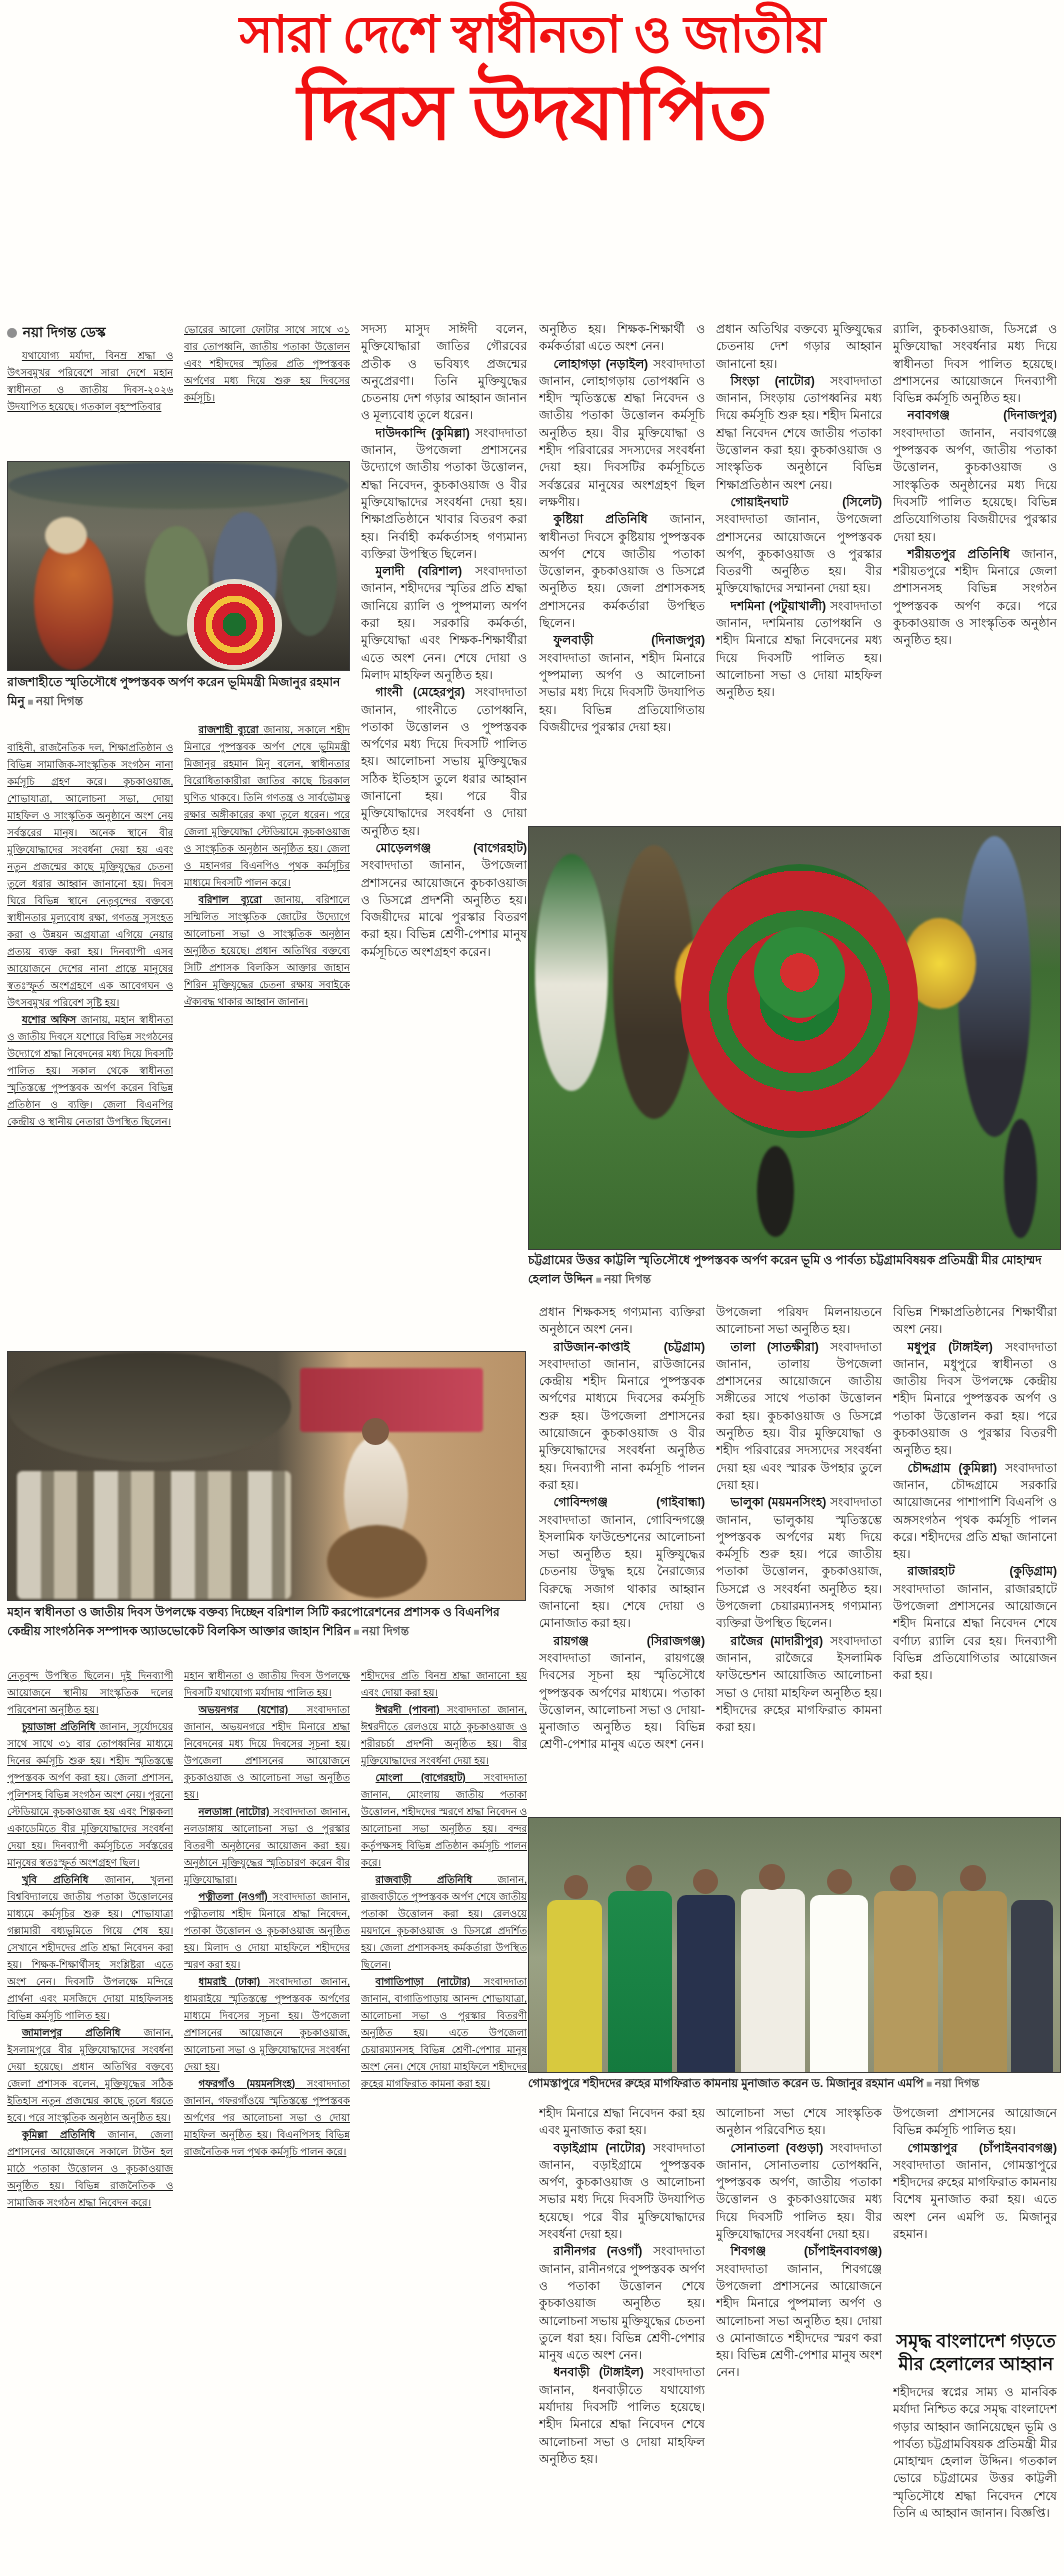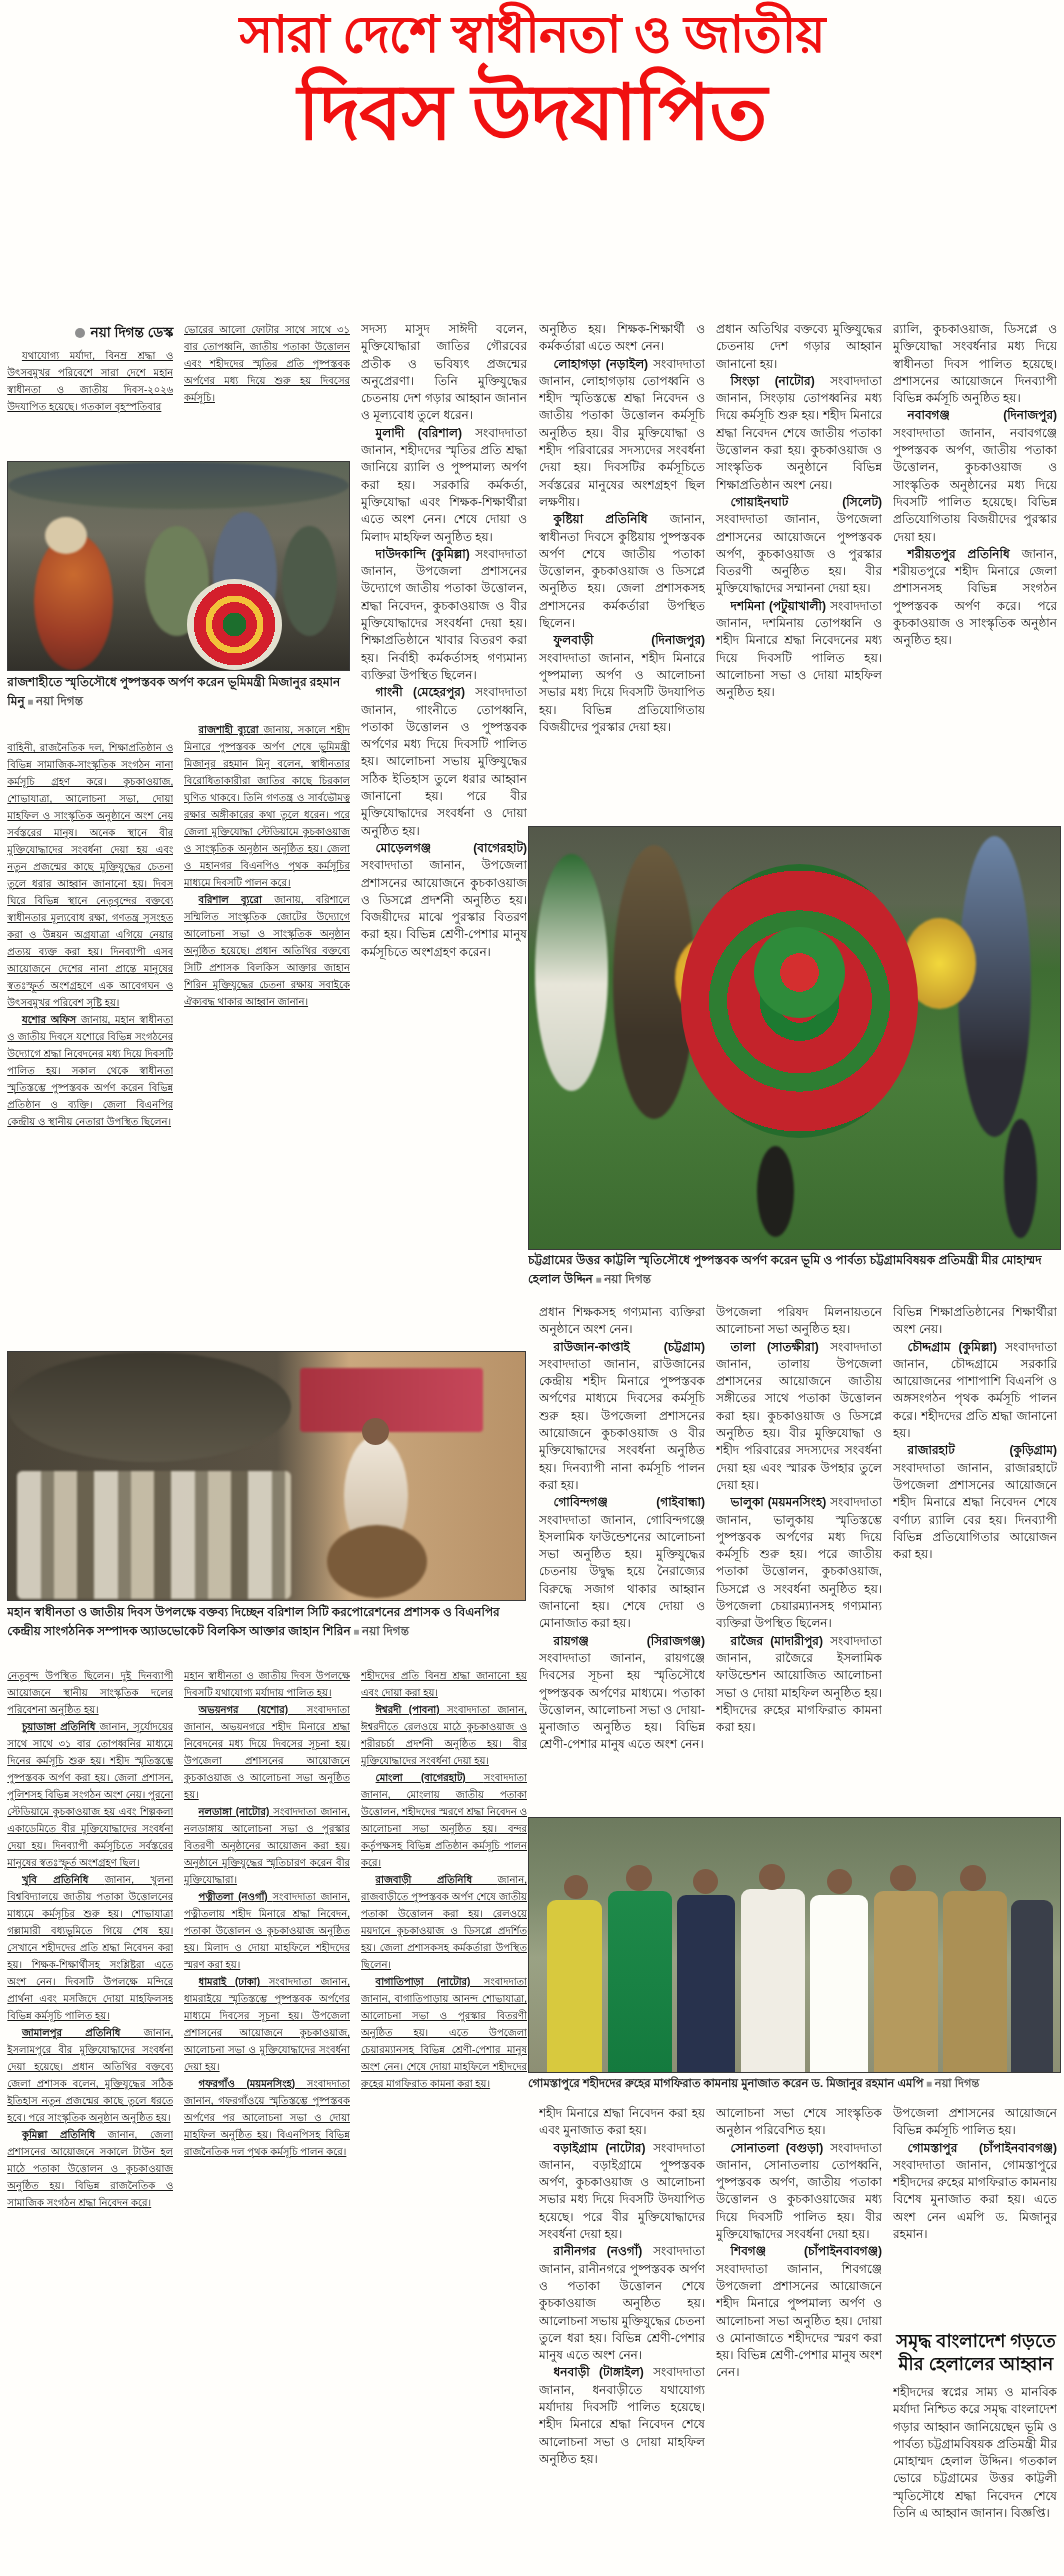--- a/index.html
+++ b/index.html
@@ -5,21 +5,21 @@
   html,body{margin:0;padding:0;background:#d9d9d9;}
   .page{position:relative;width:1064px;height:2576px;margin:0 auto;background:#fffefb;
         font-family:"Liberation Sans","DejaVu Sans",sans-serif;color:#161616;overflow:hidden;}
   
   .headline{position:absolute;left:0;right:0;top:3.7px;text-align:center;color:#f01010;
             font-weight:bold;line-height:1.22;}
   .headline .l1{font-size:51px;letter-spacing:-0.9px;}
   .headline .l2{font-size:77px;letter-spacing:-0.9px;}
   
   .byline{position:absolute;left:7.3px;top:321px;width:166px;font-weight:bold;font-size:13.7px;
-          display:flex;align-items:center;gap:5.5px;justify-content:flex-end;}
+          display:flex;align-items:center;gap:5.5px;}
   .byline .dot{width:10px;height:10px;border-radius:50%;background:#8f8f8f;flex:0 0 auto;}
   
   .seg{position:absolute;text-align:justify;overflow:hidden;}
   .seg p{margin:0;text-indent:14.6px;}
   .seg p.cont{text-indent:0;}
   .seg p b{font-weight:bold;}
   .lg{font-size:10px;line-height:17px;width:166px;text-decoration:underline;}
   .sm{font-size:12px;line-height:17.3px;width:166px;}
   
   .photo{position:absolute;border:0.9px solid #3a3a3a;overflow:hidden;background:#6a705e;}
@@ -82,22 +82,22 @@
   <div class="seg lg" style="left:7.3px;top:721px;height:624px;margin-top:18px;">
       <p class="cont">বাহিনী, রাজনৈতিক দল, শিক্ষাপ্রতিষ্ঠান ও বিভিন্ন সামাজিক-সাংস্কৃতিক সংগঠন নানা কর্মসূচি গ্রহণ করে। কুচকাওয়াজ, শোভাযাত্রা, আলোচনা সভা, দোয়া মাহফিল ও সাংস্কৃতিক অনুষ্ঠানে অংশ নেয় সর্বস্তরের মানুষ। অনেক স্থানে বীর মুক্তিযোদ্ধাদের সংবর্ধনা দেয়া হয় এবং নতুন প্রজন্মের কাছে মুক্তিযুদ্ধের চেতনা তুলে ধরার আহ্বান জানানো হয়। দিবস ঘিরে বিভিন্ন স্থানে নেতৃবৃন্দের বক্তব্যে স্বাধীনতার মূল্যবোধ রক্ষা, গণতন্ত্র সুসংহত করা ও উন্নয়ন অগ্রযাত্রা এগিয়ে নেয়ার প্রত্যয় ব্যক্ত করা হয়। দিনব্যাপী এসব আয়োজনে দেশের নানা প্রান্তে মানুষের স্বতঃস্ফূর্ত অংশগ্রহণে এক আবেগঘন ও উৎসবমুখর পরিবেশ সৃষ্টি হয়।</p>
       <p><b>যশোর অফিস </b>জানায়, মহান স্বাধীনতা ও জাতীয় দিবসে যশোরে বিভিন্ন সংগঠনের উদ্যোগে শ্রদ্ধা নিবেদনের মধ্য দিয়ে দিবসটি পালিত হয়। সকাল থেকে স্বাধীনতা স্মৃতিস্তম্ভে পুষ্পস্তবক অর্পণ করেন বিভিন্ন প্রতিষ্ঠান ও ব্যক্তি। জেলা বিএনপির কেন্দ্রীয় ও স্থানীয় নেতারা উপস্থিত ছিলেন।</p>
     </div>
   <div class="seg lg" style="left:184px;top:721px;height:624px;">
       <p><b>রাজশাহী ব্যুরো </b>জানায়, সকালে শহীদ মিনারে পুষ্পস্তবক অর্পণ শেষে ভূমিমন্ত্রী মিজানুর রহমান মিনু বলেন, স্বাধীনতার বিরোধিতাকারীরা জাতির কাছে চিরকাল ঘৃণিত থাকবে। তিনি গণতন্ত্র ও সার্বভৌমত্ব রক্ষার অঙ্গীকারের কথা তুলে ধরেন। পরে জেলা মুক্তিযোদ্ধা স্টেডিয়ামে কুচকাওয়াজ ও সাংস্কৃতিক অনুষ্ঠান অনুষ্ঠিত হয়। জেলা ও মহানগর বিএনপিও পৃথক কর্মসূচির মাধ্যমে দিবসটি পালন করে।</p>
       <p><b>বরিশাল ব্যুরো </b>জানায়, বরিশালে সম্মিলিত সাংস্কৃতিক জোটের উদ্যোগে আলোচনা সভা ও সাংস্কৃতিক অনুষ্ঠান অনুষ্ঠিত হয়েছে। প্রধান অতিথির বক্তব্যে সিটি প্রশাসক বিলকিস আক্তার জাহান শিরিন মুক্তিযুদ্ধের চেতনা রক্ষায় সবাইকে ঐক্যবদ্ধ থাকার আহ্বান জানান।</p>
     </div>
   <div class="seg sm" style="left:361px;top:321px;height:1022px;">
       <p class="cont">সদস্য মাসুদ সাঈদী বলেন, মুক্তিযোদ্ধারা জাতির গৌরবের প্রতীক ও ভবিষ্যৎ প্রজন্মের অনুপ্রেরণা। তিনি মুক্তিযুদ্ধের চেতনায় দেশ গড়ার আহ্বান জানান ও মূল্যবোধ তুলে ধরেন।</p>
+      <p><b>দাউদকান্দি (কুমিল্লা) </b>সংবাদদাতা জানান, উপজেলা প্রশাসনের উদ্যোগে জাতীয় পতাকা উত্তোলন, শ্রদ্ধা নিবেদন, কুচকাওয়াজ ও বীর মুক্তিযোদ্ধাদের সংবর্ধনা দেয়া হয়। শিক্ষাপ্রতিষ্ঠানে খাবার বিতরণ করা হয়। নির্বাহী কর্মকর্তাসহ গণ্যমান্য ব্যক্তিরা উপস্থিত ছিলেন।</p>
       <p><b>মুলাদী (বরিশাল) </b>সংবাদদাতা জানান, শহীদদের স্মৃতির প্রতি শ্রদ্ধা জানিয়ে র‌্যালি ও পুষ্পমাল্য অর্পণ করা হয়। সরকারি কর্মকর্তা, মুক্তিযোদ্ধা এবং শিক্ষক-শিক্ষার্থীরা এতে অংশ নেন। শেষে দোয়া ও মিলাদ মাহফিল অনুষ্ঠিত হয়।</p>
-      <p><b>দাউদকান্দি (কুমিল্লা) </b>সংবাদদাতা জানান, উপজেলা প্রশাসনের উদ্যোগে জাতীয় পতাকা উত্তোলন, শ্রদ্ধা নিবেদন, কুচকাওয়াজ ও বীর মুক্তিযোদ্ধাদের সংবর্ধনা দেয়া হয়। শিক্ষাপ্রতিষ্ঠানে খাবার বিতরণ করা হয়। নির্বাহী কর্মকর্তাসহ গণ্যমান্য ব্যক্তিরা উপস্থিত ছিলেন।</p>
       <p><b>গাংনী (মেহেরপুর) </b>সংবাদদাতা জানান, গাংনীতে তোপধ্বনি, পতাকা উত্তোলন ও পুষ্পস্তবক অর্পণের মধ্য দিয়ে দিবসটি পালিত হয়। আলোচনা সভায় মুক্তিযুদ্ধের সঠিক ইতিহাস তুলে ধরার আহ্বান জানানো হয়। পরে বীর মুক্তিযোদ্ধাদের সংবর্ধনা ও দোয়া অনুষ্ঠিত হয়।</p>
       <p><b>মোড়েলগঞ্জ (বাগেরহাট) </b>সংবাদদাতা জানান, উপজেলা প্রশাসনের আয়োজনে কুচকাওয়াজ ও ডিসপ্লে প্রদর্শনী অনুষ্ঠিত হয়। বিজয়ীদের মাঝে পুরস্কার বিতরণ করা হয়। বিভিন্ন শ্রেণী-পেশার মানুষ কর্মসূচিতে অংশগ্রহণ করেন।</p>
     </div>
   <div class="seg sm" style="left:539px;top:321px;height:498px;">
       <p class="cont">অনুষ্ঠিত হয়। শিক্ষক-শিক্ষার্থী ও কর্মকর্তারা এতে অংশ নেন।</p>
       <p><b>লোহাগড়া (নড়াইল) </b>সংবাদদাতা জানান, লোহাগড়ায় তোপধ্বনি ও শহীদ স্মৃতিস্তম্ভে শ্রদ্ধা নিবেদন ও জাতীয় পতাকা উত্তোলন কর্মসূচি অনুষ্ঠিত হয়। বীর মুক্তিযোদ্ধা ও শহীদ পরিবারের সদস্যদের সংবর্ধনা দেয়া হয়। দিবসটির কর্মসূচিতে সর্বস্তরের মানুষের অংশগ্রহণ ছিল লক্ষণীয়।</p>
       <p><b>কুষ্টিয়া প্রতিনিধি </b>জানান, স্বাধীনতা দিবসে কুষ্টিয়ায় পুষ্পস্তবক অর্পণ শেষে জাতীয় পতাকা উত্তোলন, কুচকাওয়াজ ও ডিসপ্লে অনুষ্ঠিত হয়। জেলা প্রশাসকসহ প্রশাসনের কর্মকর্তারা উপস্থিত ছিলেন।</p>
       <p><b>ফুলবাড়ী (দিনাজপুর) </b>সংবাদদাতা জানান, শহীদ মিনারে পুষ্পমাল্য অর্পণ ও আলোচনা সভার মধ্য দিয়ে দিবসটি উদযাপিত হয়। বিভিন্ন প্রতিযোগিতায় বিজয়ীদের পুরস্কার দেয়া হয়।</p>
     </div>
   <div class="seg sm" style="left:716px;top:321px;height:498px;">
@@ -135,20 +135,21 @@
       <p><b>রায়গঞ্জ (সিরাজগঞ্জ) </b>সংবাদদাতা জানান, রায়গঞ্জে দিবসের সূচনা হয় স্মৃতিসৌধে পুষ্পস্তবক অর্পণের মাধ্যমে। পতাকা উত্তোলন, আলোচনা সভা ও দোয়া-মুনাজাত অনুষ্ঠিত হয়। বিভিন্ন শ্রেণী-পেশার মানুষ এতে অংশ নেন।</p>
     </div>
   <div class="seg sm" style="left:716px;top:1304px;height:508px;">
       <p class="cont">উপজেলা পরিষদ মিলনায়তনে আলোচনা সভা অনুষ্ঠিত হয়।</p>
       <p><b>তালা (সাতক্ষীরা) </b>সংবাদদাতা জানান, তালায় উপজেলা প্রশাসনের আয়োজনে জাতীয় সঙ্গীতের সাথে পতাকা উত্তোলন করা হয়। কুচকাওয়াজ ও ডিসপ্লে অনুষ্ঠিত হয়। বীর মুক্তিযোদ্ধা ও শহীদ পরিবারের সদস্যদের সংবর্ধনা দেয়া হয় এবং স্মারক উপহার তুলে দেয়া হয়।</p>
       <p><b>ভালুকা (ময়মনসিংহ) </b>সংবাদদাতা জানান, ভালুকায় স্মৃতিস্তম্ভে পুষ্পস্তবক অর্পণের মধ্য দিয়ে কর্মসূচি শুরু হয়। পরে জাতীয় পতাকা উত্তোলন, কুচকাওয়াজ, ডিসপ্লে ও সংবর্ধনা অনুষ্ঠিত হয়। উপজেলা চেয়ারম্যানসহ গণ্যমান্য ব্যক্তিরা উপস্থিত ছিলেন।</p>
       <p><b>রাজৈর (মাদারীপুর) </b>সংবাদদাতা জানান, রাজৈরে ইসলামিক ফাউন্ডেশন আয়োজিত আলোচনা সভা ও দোয়া মাহফিল অনুষ্ঠিত হয়। শহীদদের রুহের মাগফিরাত কামনা করা হয়।</p>
     </div>
   <div class="seg sm" style="left:893px;top:1304px;width:164px;height:508px;">
       <p class="cont">বিভিন্ন শিক্ষাপ্রতিষ্ঠানের শিক্ষার্থীরা অংশ নেয়।</p>
+      <p><b>মধুপুর (টাঙ্গাইল) </b>সংবাদদাতা জানান, মধুপুরে স্বাধীনতা ও জাতীয় দিবস উপলক্ষে কেন্দ্রীয় শহীদ মিনারে পুষ্পস্তবক অর্পণ ও পতাকা উত্তোলন করা হয়। পরে কুচকাওয়াজ ও পুরস্কার বিতরণী অনুষ্ঠিত হয়।</p>
       <p><b>চৌদ্দগ্রাম (কুমিল্লা) </b>সংবাদদাতা জানান, চৌদ্দগ্রামে সরকারি আয়োজনের পাশাপাশি বিএনপি ও অঙ্গসংগঠন পৃথক কর্মসূচি পালন করে। শহীদদের প্রতি শ্রদ্ধা জানানো হয়।</p>
       <p><b>রাজারহাট (কুড়িগ্রাম) </b>সংবাদদাতা জানান, রাজারহাটে উপজেলা প্রশাসনের আয়োজনে শহীদ মিনারে শ্রদ্ধা নিবেদন শেষে বর্ণাঢ্য র‌্যালি বের হয়। দিনব্যাপী বিভিন্ন প্রতিযোগিতার আয়োজন করা হয়।</p>
     </div>
 
   <div class="photo" style="left:7.3px;top:1351px;width:517px;height:248px;">
     <div class="ph3-bg"></div>
     <div class="blob" style="left:292px;top:16.4px;width:183px;height:64px;background:linear-gradient(90deg,#a8323f,#c6475a);border-radius:3.7px;"></div>
     <div class="blob" style="left:336px;top:84px;width:64px;height:119px;background:linear-gradient(180deg,#efe7da,#cbb9a0);"></div>
     <div class="head" style="left:354px;top:66px;width:27px;height:27px;"></div>
     <div class="blob" style="left:319px;top:173px;width:100px;height:73px;background:#7a5b3a;"></div>

